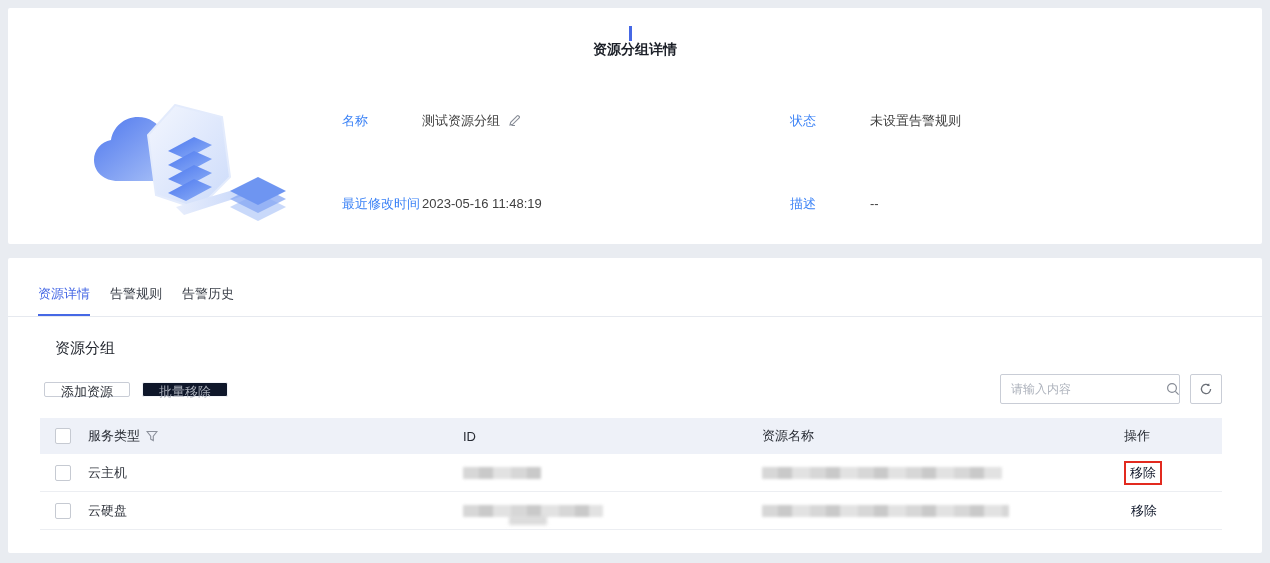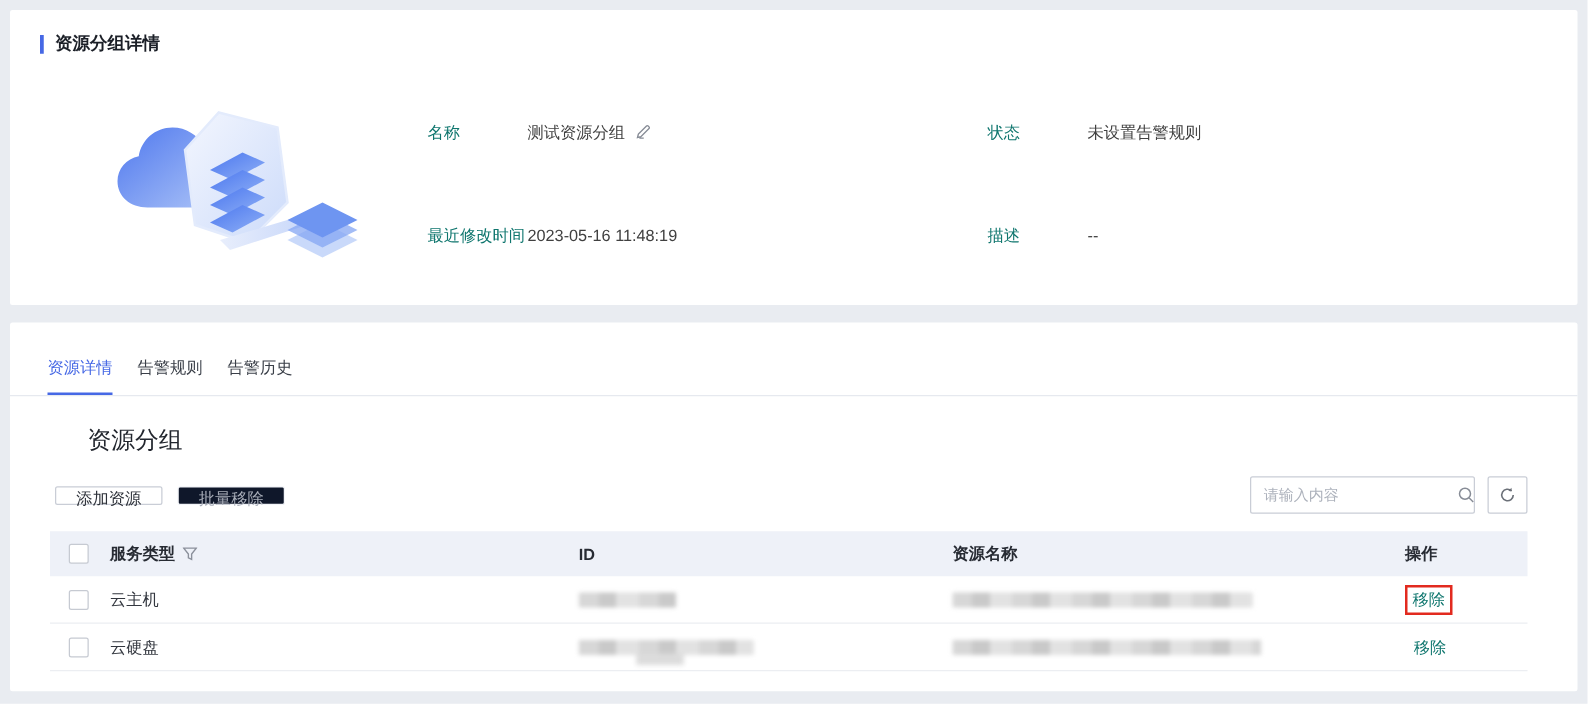--- a/index.html
+++ b/index.html
@@ -8,66 +8,66 @@
     background:#e9ecf1;
     font-family:"Liberation Sans","DejaVu Sans",sans-serif;
     font-size:13px; color:#252b3a;
     padding:8px;
   }
   .card { background:#fff; border-radius:2px; }
   .card-top { height:236px; padding:18px 24px; margin-bottom:14px; }
   .card-bottom { height:295px; padding-top:0; }
 
   
-  .page-title-row { display:flex; align-items:center; }
+  .page-title-row { display:flex; align-items:center;flex-direction:column; }
   .title-bar { width:3px; height:15px; background:#4668e5; margin-right:9px; }
   .page-title { font-size:14px; font-weight:bold; color:#1b1f27; }
 
   .detail-body { display:flex; margin-top:14px; }
   .illustration-wrap { width:310px; display:flex; justify-content:center; align-items:flex-start; padding-top:12px; }
   .fields { flex:1; display:grid; grid-template-columns:1fr 1fr; row-gap:24px; padding-top:18px; }
   .field { display:flex; align-items:center; }
-  .field-label { width:80px; color:#0f766e; flex:0 0 80px; }
+  .field-label { width:80px; color:#3b82f6; flex:0 0 80px; }
   .field-value { color:#404040; display:flex; align-items:center; }
   .edit-icon { margin-left:8px; cursor:pointer; display:inline-flex; }
 
   
   .tabbar { display:flex; border-bottom:1px solid #e6e9ef; padding:13px 0 0 30px; margin-top:2px; }
   .tab { padding:14px 0 11px; margin-right:20px; color:#3a3f48; cursor:pointer; font-size:13px; border-bottom:2px solid transparent; }
   .tab.active { color:#4668e5; border-bottom-color:#4668e5; }
 
-  .section-title { font-size:19px; color:#22262e; padding:22px 0 0 62px; font-weight:400; }
+  .section-title { font-size:15px; color:#22262e; padding:22px 0 0 47px; font-weight:400; }
 
   
   .toolbar { display:flex; align-items:center; margin:16px 40px 0 36px; }
   .btn { height:15px; padding:0 16px; border-radius:2px; font-size:13px; cursor:pointer; }
   .btn-outline { background:#fff; border:1px solid #c9cdd6; color:#2c3038; margin-right:12px; }
   .btn-disabled { background:#0f172a; border:1px solid #f2f4f8; color:#a9aeb9; cursor:not-allowed; }
   .toolbar-spacer { flex:1; }
   .search-box { width:180px; height:30px; border:1px solid #c9cdd6; border-radius:2px; display:flex; align-items:center; background:#fff; padding:0 9px 0 10px; }
   .search-box input { border:none; outline:none; flex:1; font-size:12px; font-family:inherit; color:#2c3038; }
   .search-box input::placeholder { color:#adb2bc; }
   .refresh-btn { width:32px; height:30px; margin-left:10px; border:1px solid #c9cdd6; border-radius:2px; background:#fff; display:flex; align-items:center; justify-content:center; cursor:pointer; }
 
   
   .table { margin:14px 40px 0 32px; font-size:13px; }
   .t-row { display:grid; grid-template-columns:48px 375px 299px 362px 1fr; align-items:center; }
-  .t-head { background:#eef1f8; height:36px; font-weight:bold; color:#272b33; }
+  .t-head { background:#eef1f8; height:36px; font-weight:normal; color:#272b33; }
   .t-body-row { height:38px; border-bottom:1px solid #eceef2; color:#33373f; }
   .cell-check { padding-left:15px; }
   .checkbox { width:16px; height:16px; border:1px solid #c6cad2; border-radius:2px; background:#fff; cursor:pointer; }
   .th-service { display:flex; align-items:center; gap:6px; }
   .filter-icon { display:inline-flex; cursor:pointer; }
   .redacted { height:12px; border-radius:1px; filter:blur(1.6px);
     background:repeating-linear-gradient(90deg,#d7d7d7 0 16px,#c9c9c9 16px 30px,#e2e2e2 30px 48px); }
   .redacted.small-tail { position:relative; }
   .redacted.small-tail::after { content:""; position:absolute; left:46px; top:11px; width:38px; height:9px;
     background:#dcdcdc; filter:blur(1px); }
   .w78 { width:78px; } .w140 { width:140px; } .w240 { width:240px; } .w247 { width:247px; }
-  .link { color:#0f766e; cursor:pointer; text-decoration:none; font-size:13px;text-align:right; }
+  .link { color:#0f172a; cursor:pointer; text-decoration:none; font-size:13px;text-align:right; }
   .hl-box { display:inline-block; border:2px solid #e22a1f; padding:1px 4px; }
 </style>
 </head>
 <body>
 
 <div class="card card-top">
   <div class="page-title-row">
     <div class="title-bar"></div>
     <div class="page-title">资源分组详情</div>
   </div>

